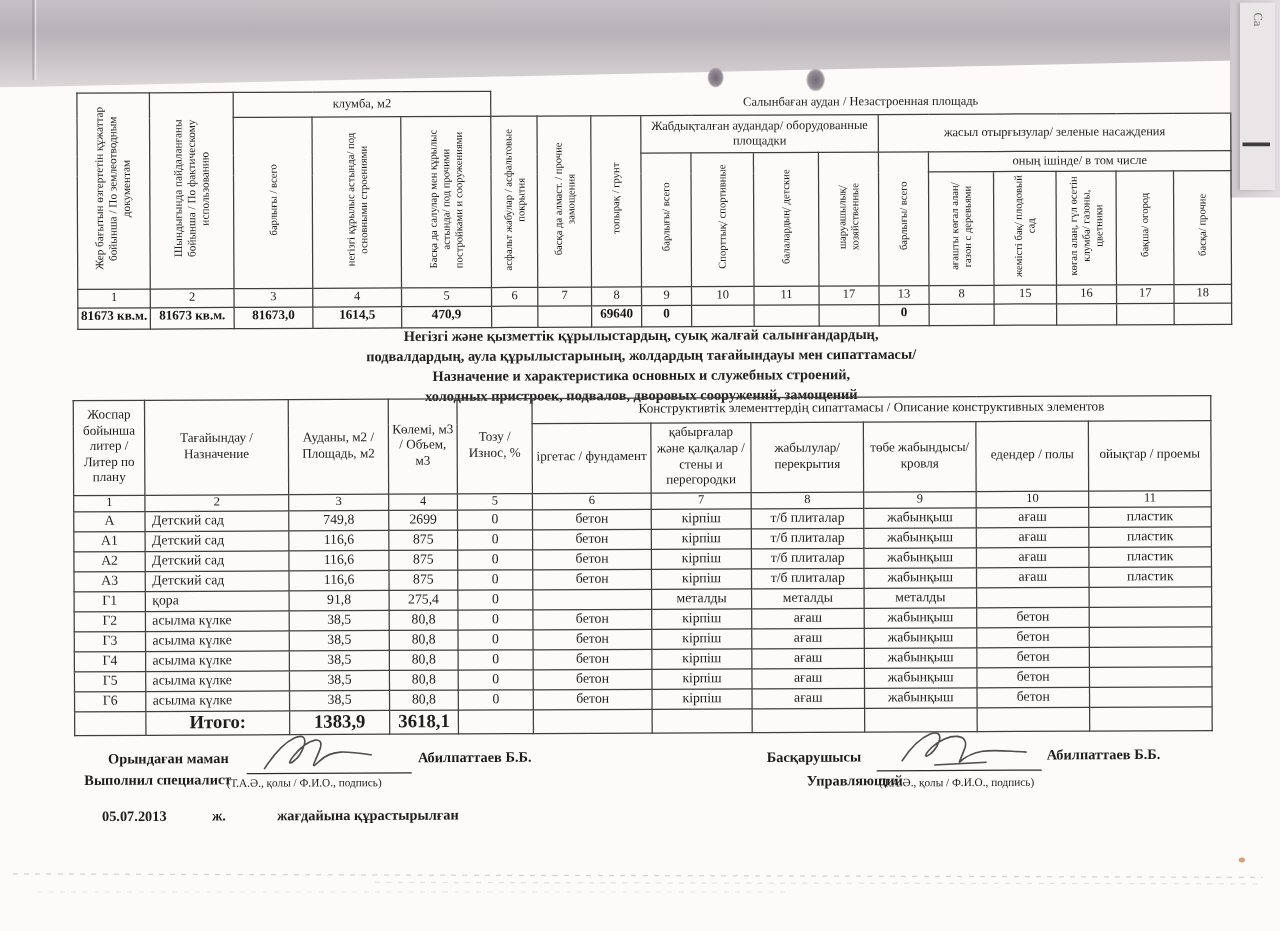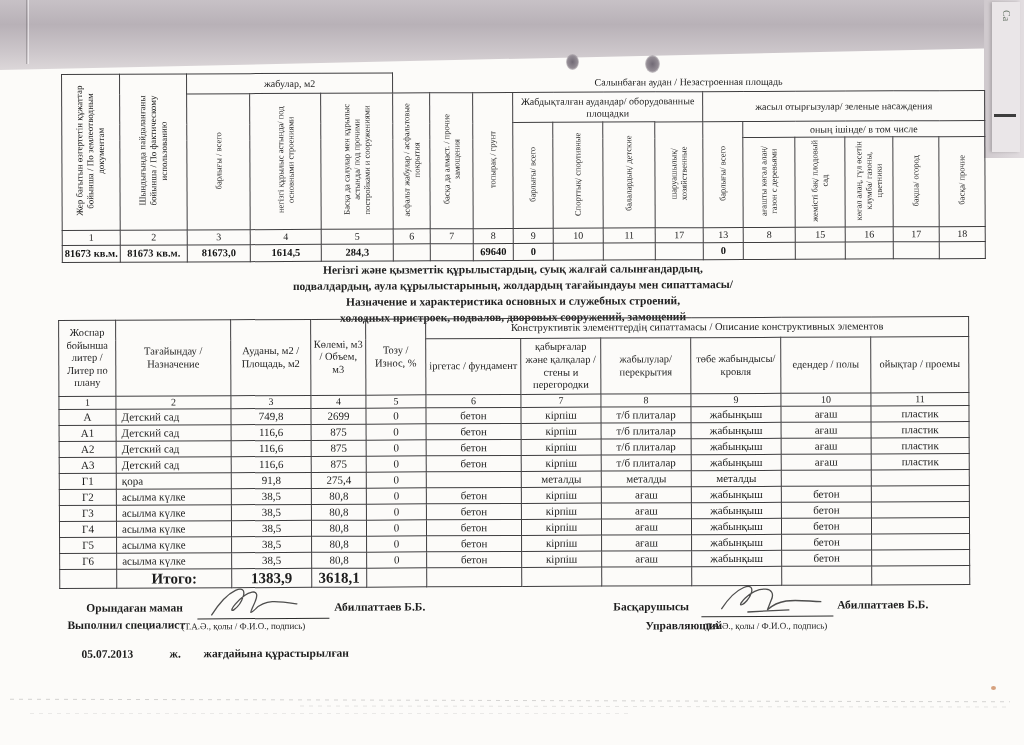--- a/index.html
+++ b/index.html
@@ -122,21 +122,21 @@
         <col style="width:52px">
         <col style="width:50px">
         <col style="width:48px">
       <col style="width:46px">
         <col style="width:46px">
     </colgroup>
     <thead>
       <tr class="rowA">
         <td rowspan="4" class="rot rot-tall"><div class="vtext">Жер бағытын өзгертетін құжаттар бойынша / По землеотводным  документам</div></td>
         <td rowspan="4" class="rot rot-tall"><div class="vtext">Шындығында пайдаланғаны бойынша / По фактическому использованию</div></td>
-        <td colspan="3" class="gh">жабулар, м2</td>
+        <td colspan="3" class="gh">клумба, м2</td>
         <td colspan="13" class="gh-big no-top">Салынбаған аудан / Незастроенная площадь</td>
       </tr>
       <tr class="rowB">
         <td rowspan="3" class="rot"><div class="vtext">барлығы / всего</div></td>
         <td rowspan="3" class="rot"><div class="vtext">негізгі құрылыс астында/ под основными строениями</div></td>
         <td rowspan="3" class="rot"><div class="vtext">Басқа да салулар мен құрылыс астында/ под прочими постройками и сооружениями</div></td>
         <td rowspan="3" class="rot"><div class="vtext">асфальт жабулар / асфальтовые покрытия</div></td>
         <td rowspan="3" class="rot"><div class="vtext">басқа да алмаст. / прочие замощения</div></td>
         <td rowspan="3" class="rot"><div class="vtext">топырақ / грунт</div></td>
         <td colspan="4" class="gh">Жабдықталған аудандар/ оборудованные площадки</td>
@@ -177,21 +177,21 @@
         <td>17</td>
         <td>18</td>
       </tr>
     </thead>
     <tbody>
         <tr class="rowVal">
     <td>81673 кв.м.</td>
     <td>81673 кв.м.</td>
     <td>81673,0</td>
     <td>1614,5</td>
-    <td>284,3</td>
+    <td>470,9</td>
     <td></td>
     <td></td>
     <td>69640</td>
     <td>0</td>
     <td></td>
     <td></td>
     <td></td>
     <td>0</td>
     <td></td>
     <td></td>
@@ -416,15 +416,15 @@
   <svg class="sig-svg" style="left:712px;top:580px;" width="135" height="38" viewBox="0 0 135 38">
     <path d="M8 30 C 24 6, 42 2, 38 14 C 34 26, 20 31, 32 19 C 46 6, 64 8, 58 21 L 54 31 C 68 18, 84 22, 108 23 M 34 33 L 76 31" stroke="#2f2f2f" stroke-width="1.3" fill="none" opacity=".85"></path>
   </svg>
   <div class="sig-line" style="left:700px;top:616px;width:132px;"></div>
   <div class="abs b f11" style="left:836px;top:600px;">Абилпаттаев Б.Б.</div>
   <div class="abs b f11" style="left:644px;top:620px;">Управляющий</div>
   <div class="abs f9" style="left:702px;top:622px;">(Т.А.Ә., қолы / Ф.И.О., подпись)</div>
 
   <div class="abs b f11" style="left:80px;top:646px;">05.07.2013</div>
   <div class="abs b f11" style="left:168px;top:646px;">ж.</div>
-  <div class="abs b f11" style="left:202px;top:646px;">жағдайына құрастырылған</div>
+  <div class="abs b f11" style="left:220px;top:646px;">жағдайына құрастырылған</div>
 
 </div>
 
 </body></html>

